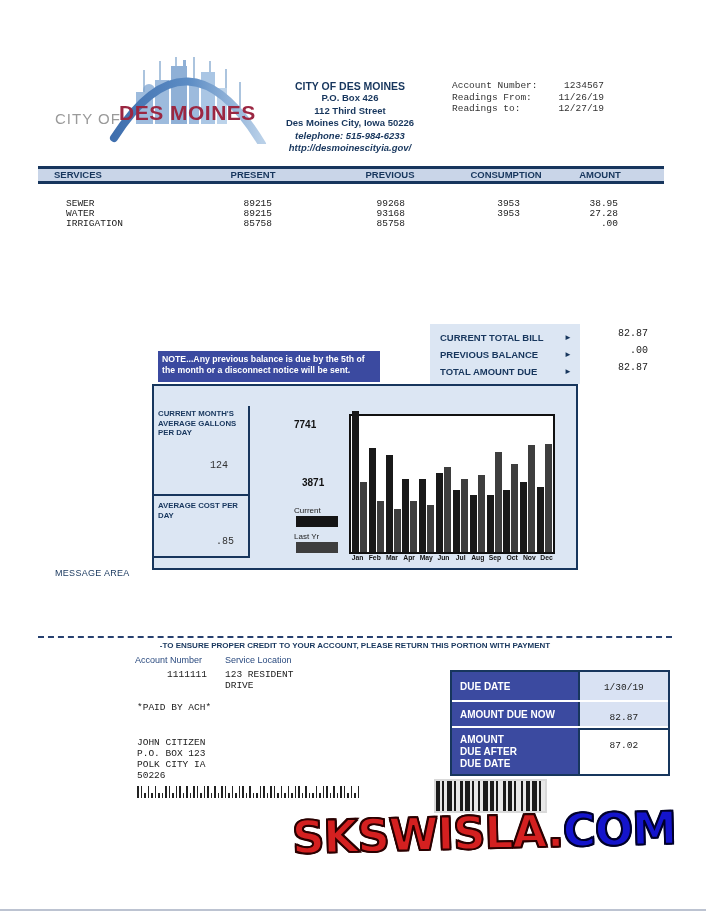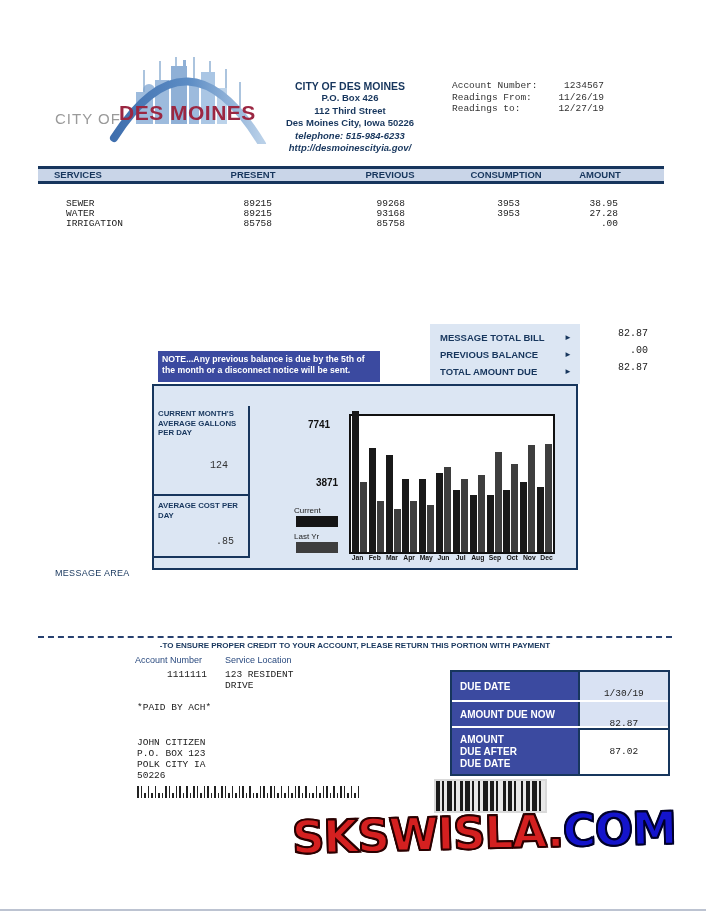--- a/index.html
+++ b/index.html
@@ -68,21 +68,21 @@
   .lp-cost-label{position:absolute;top:92px;left:0;}
 
   .plot{position:absolute;left:195px;top:28px;width:202px;height:136px;background:#fff;
         border:2px solid #111;box-sizing:content-box;}
   .bars{position:absolute;left:0;bottom:0;width:100%;height:136px;display:flex;
         align-items:flex-end;justify-content:space-between;padding:0 1px;box-sizing:border-box;}
   .bar-group{display:flex;align-items:flex-end;gap:1px;}
   .bar{width:7px;}
   .bar-cur{background:#191919;}
   .bar-last{background:#3e3e3e;}
-  .ytick{position:absolute;width:50px;text-align:center;font-size:10px;font-weight:bold;color:#111;}
+  .ytick{position:absolute;width:50px;text-align:left;font-size:10px;font-weight:bold;color:#111;}
   .yt-top{left:140px;top:33px;}
   .yt-mid{left:148px;top:91px;}
   .month-row{position:absolute;left:195px;top:168px;width:206px;display:flex;}
   .month{flex:1;text-align:center;font-size:6.8px;font-weight:bold;color:#111;}
   .legend-txt{position:absolute;font-size:8px;color:#222;}
   .lg-cur-t{left:140px;top:120px;}
   .lg-last-t{left:140px;top:146px;}
   .lg-swatch{position:absolute;left:142px;width:42px;height:11px;}
   .lg-cur-s{top:130px;background:#151515;}
   .lg-last-s{top:156px;background:#3e3e3e;}
@@ -108,21 +108,21 @@
   .pn-short{display:inline-block;width:1.5px;height:5px;background:#222;}
 
   
   .due{position:absolute;left:450px;top:670px;width:220px;border:2px solid #17365d;box-sizing:border-box;}
   .due-row{display:flex;border-bottom:2px solid #fff;}
   .due-row:last-child{border-bottom:none;}
   .due-label{width:128px;background:#3b4aa0;color:#fff;font-weight:bold;font-size:10px;
         padding:4px 0 2px 8px;box-sizing:border-box;display:flex;flex-direction:column;justify-content:center;}
   .due-label-line{line-height:12px;}
   .due-value{width:92px;font-family:"Liberation Mono",monospace;font-size:9.5px;color:#222;
-        text-align:center;padding-top:16px;box-sizing:border-box;border-left:2px solid #17365d;}
+        text-align:center;padding-top:10px;box-sizing:border-box;border-left:2px solid #17365d;}
   .due-row.r0{height:28px;} .due-row.r1{height:24px;} .due-row.r2{height:46px;}
   .due-row.r0 .due-value,.due-row.r1 .due-value{background:#d9e2f3;}
   .due-row.r2 .due-value{background:#fff;border-top:2px solid #17365d;}
 
   .code39{position:absolute;left:436px;top:781px;height:30px;display:flex;align-items:stretch;background:#fff;
         outline:2px solid #d9d9d9;}
   .c39b{background:#1b1b1b;}
   .c39g{background:#e8e8e8;}
 
   
@@ -226,21 +226,21 @@
         <span class="c0">IRRIGATION</span>
         <span class="c1">85758</span>
         <span class="c2">85758</span>
         <span class="c3"></span>
         <span class="c4">.00</span>
       </div>
     </div>
 
   <div class="totals-box" id="tot-rows">
       <div class="tot-row">
-        <span class="tl">MESSAGE TOTAL BILL</span>
+        <span class="tl">CURRENT TOTAL BILL</span>
         <span class="tot-arrow">►</span>
       </div>
       <div class="tot-row">
         <span class="tl">PREVIOUS BALANCE</span>
         <span class="tot-arrow">►</span>
       </div>
       <div class="tot-row">
         <span class="tl">TOTAL AMOUNT DUE</span>
         <span class="tot-arrow">►</span>
       </div>

